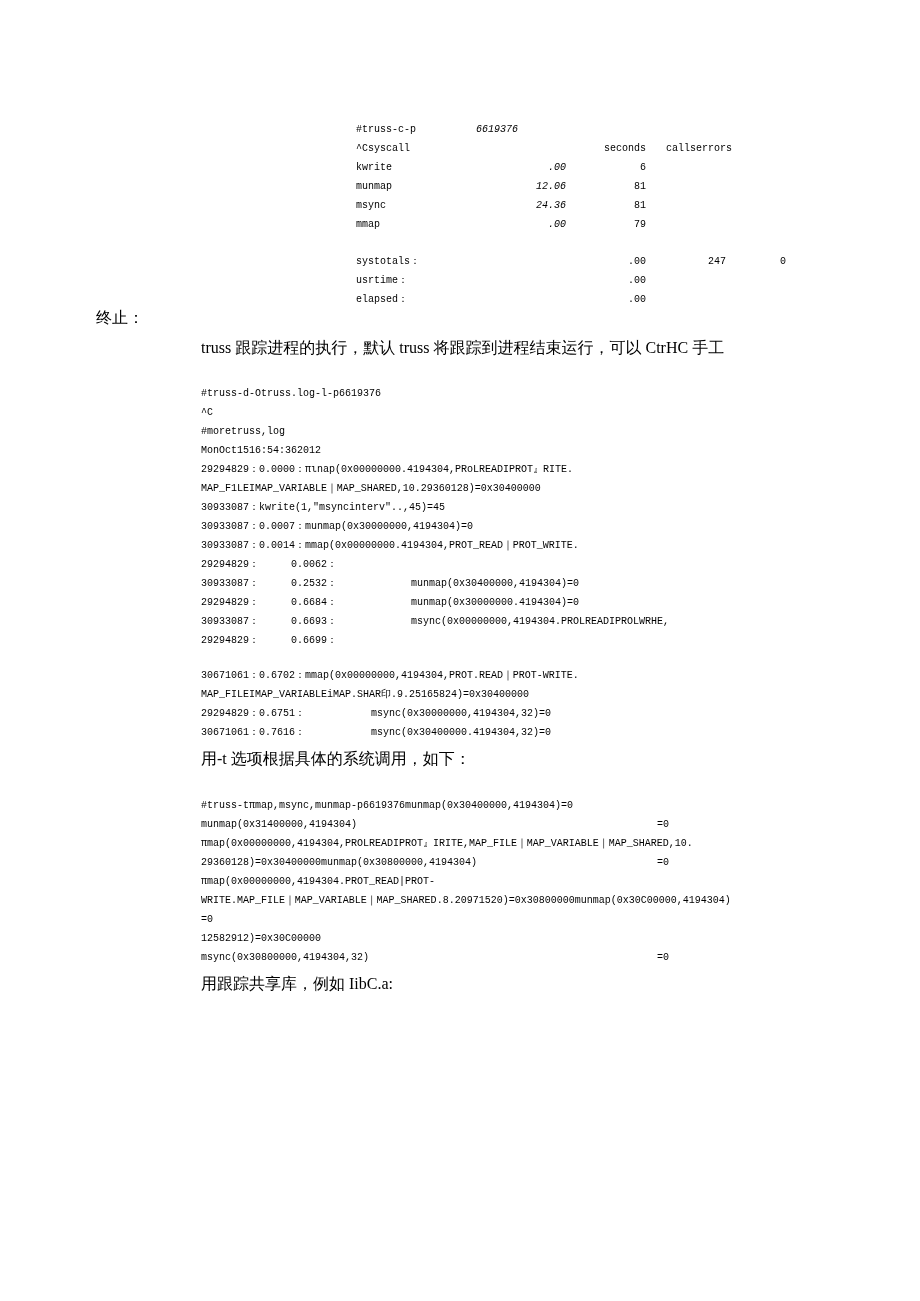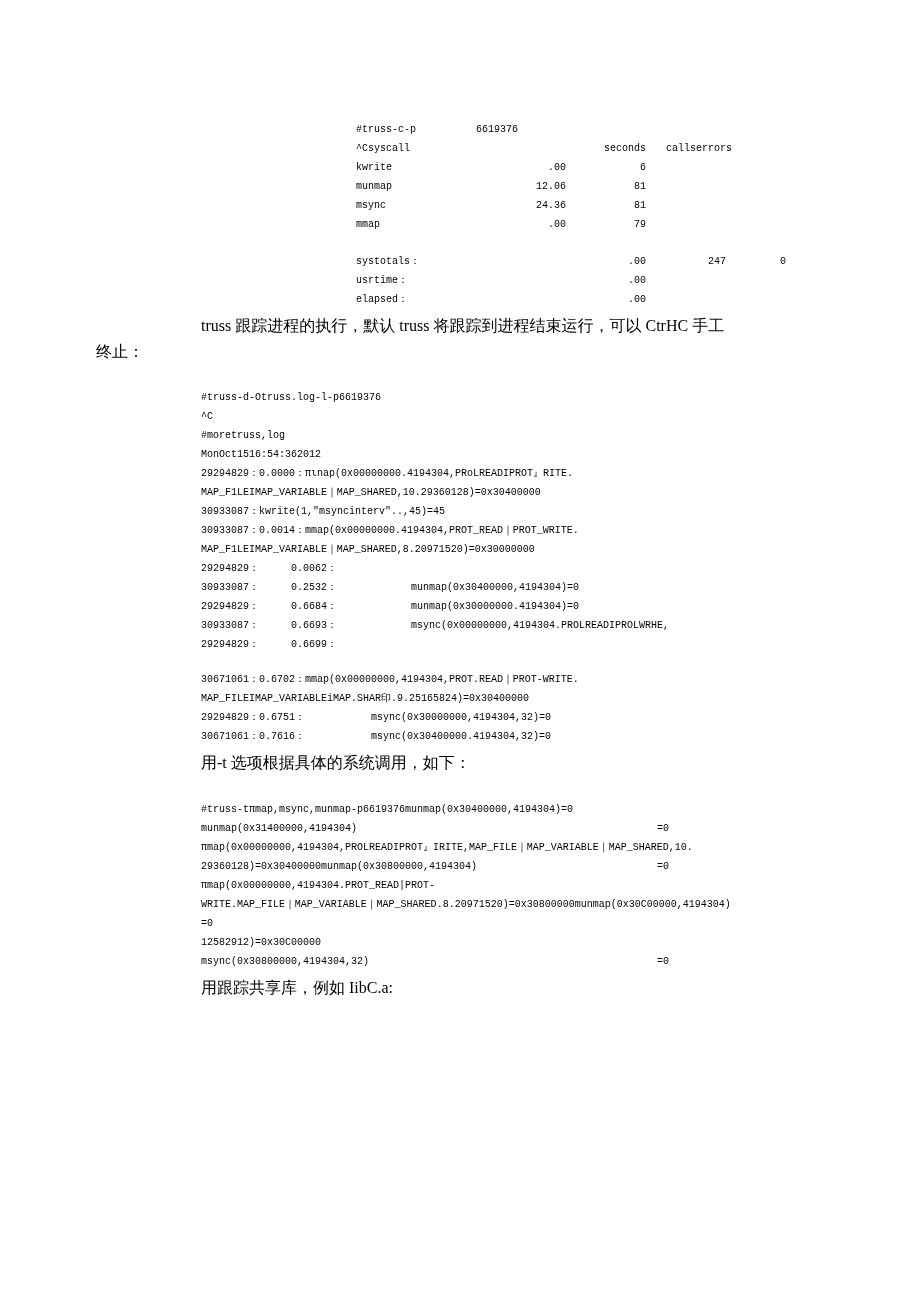--- a/index.html
+++ b/index.html
@@ -20,21 +20,21 @@
       margin-top: 24px;
     }
     .table-block {
       margin-left: 260px;
       margin-top: 60px;
     }
     .table-row {
       display: flex;
     }
     .col-name { width: 120px; }
-    .col-sec { width: 90px; text-align: right; padding-right: 30px;}
+    .col-sec { width: 90px; text-align: right; padding-right: 30px; font-style: italic;}
     .col-calls { width: 50px; text-align: right; }
     .col-err { width: 60px; text-align: right; padding-left: 20px;}
     .col-err2 { width: 30px; text-align: right; padding-left: 30px;}
     .header-row .col-name { text-align: left;}
     .body-text {
       font-family: "SimSun", serif;
       font-size: 16px;
       line-height: 1.6;
       margin: 4px 0;
       color: #000;
@@ -105,33 +105,33 @@
       <span class="col-sec"></span>
       <span class="col-calls">.00</span>
     </div>
     <div class="table-row">
       <span class="col-name">elapsed：</span>
       <span class="col-sec"></span>
       <span class="col-calls">.00</span>
     </div>
   </div>
 
+  <p class="body-text" style="margin-top:-4px;">终止：</p>
   <p class="body-text" style="padding-left:105px;">truss 跟踪进程的执行，默认 truss 将跟踪到进程结束运行，可以 CtrHC 手工</p>
-  <p class="body-text" style="margin-top:-4px;">终止：</p>
 
   <div class="mono main-indent">
     <div class="code-block">#truss-d-Otruss.log-l-p6619376</div>
     <div class="code-block">^C</div>
     <div class="code-block">#moretruss,log</div>
     <div class="code-block">MonOct1516:54:362012</div>
     <div class="code-block">29294829：0.0000：πιnap(0x00000000.4194304,PRoLREADIPROT』RITE.</div>
     <div class="code-block"> MAP_F1LEIMAP_VARIABLE｜MAP_SHARED,10.29360128)=0x30400000</div>
     <div class="code-block">30933087：kwrite(1,"msyncinterv"..,45)=45</div>
+    <div class="code-block">30933087：0.0007：munmap(0x30000000,4194304)=0</div>
     <div class="code-block">30933087：0.0014：mmap(0x00000000.4194304,PROT_READ｜PROT_WRITE.</div>
-    <div class="code-block">MAP_F1LEIMAP_VARIABLE｜MAP_SHARED,8.20971520)=0x30000000</div>
 
     <div class="flex-row">
       <span class="fcol1"> 29294829：</span>
       <span class="fcol2">0.0062：</span>
     </div>
     <div class="flex-row">
       <span class="fcol1"> 30933087：</span>
       <span class="fcol2">0.2532：</span>
       <span class="fcol3">munmap(0x30400000,4194304)=0</span>
     </div>

